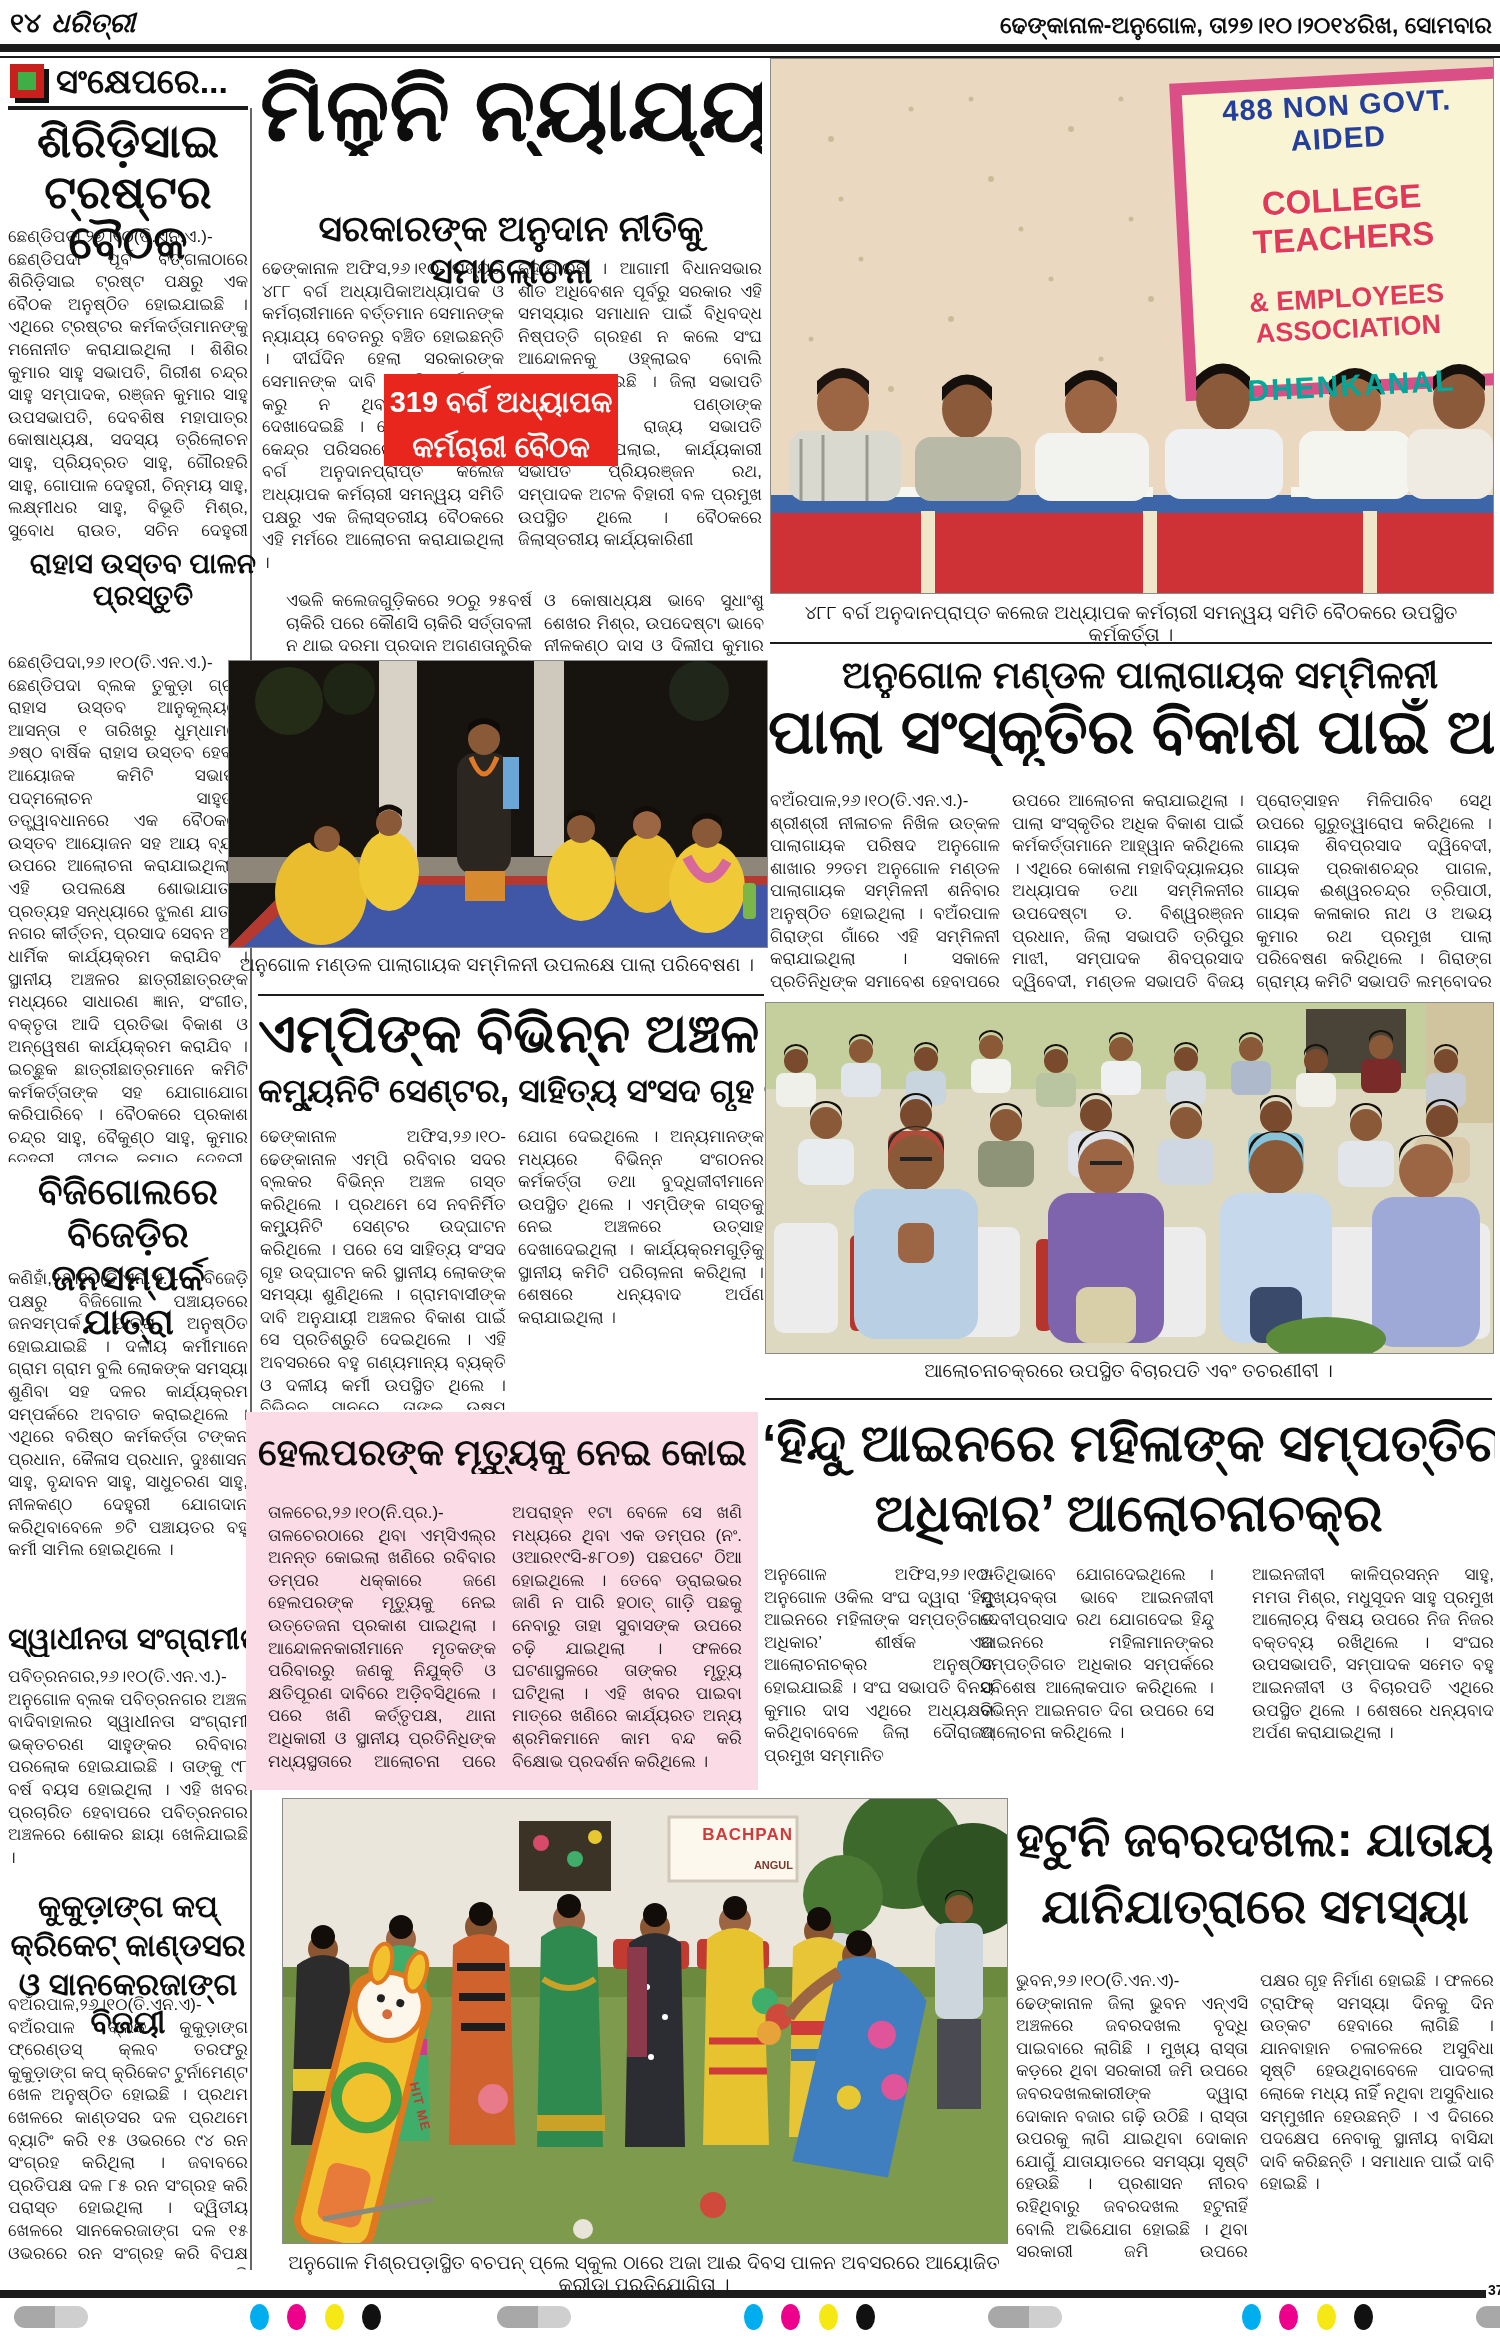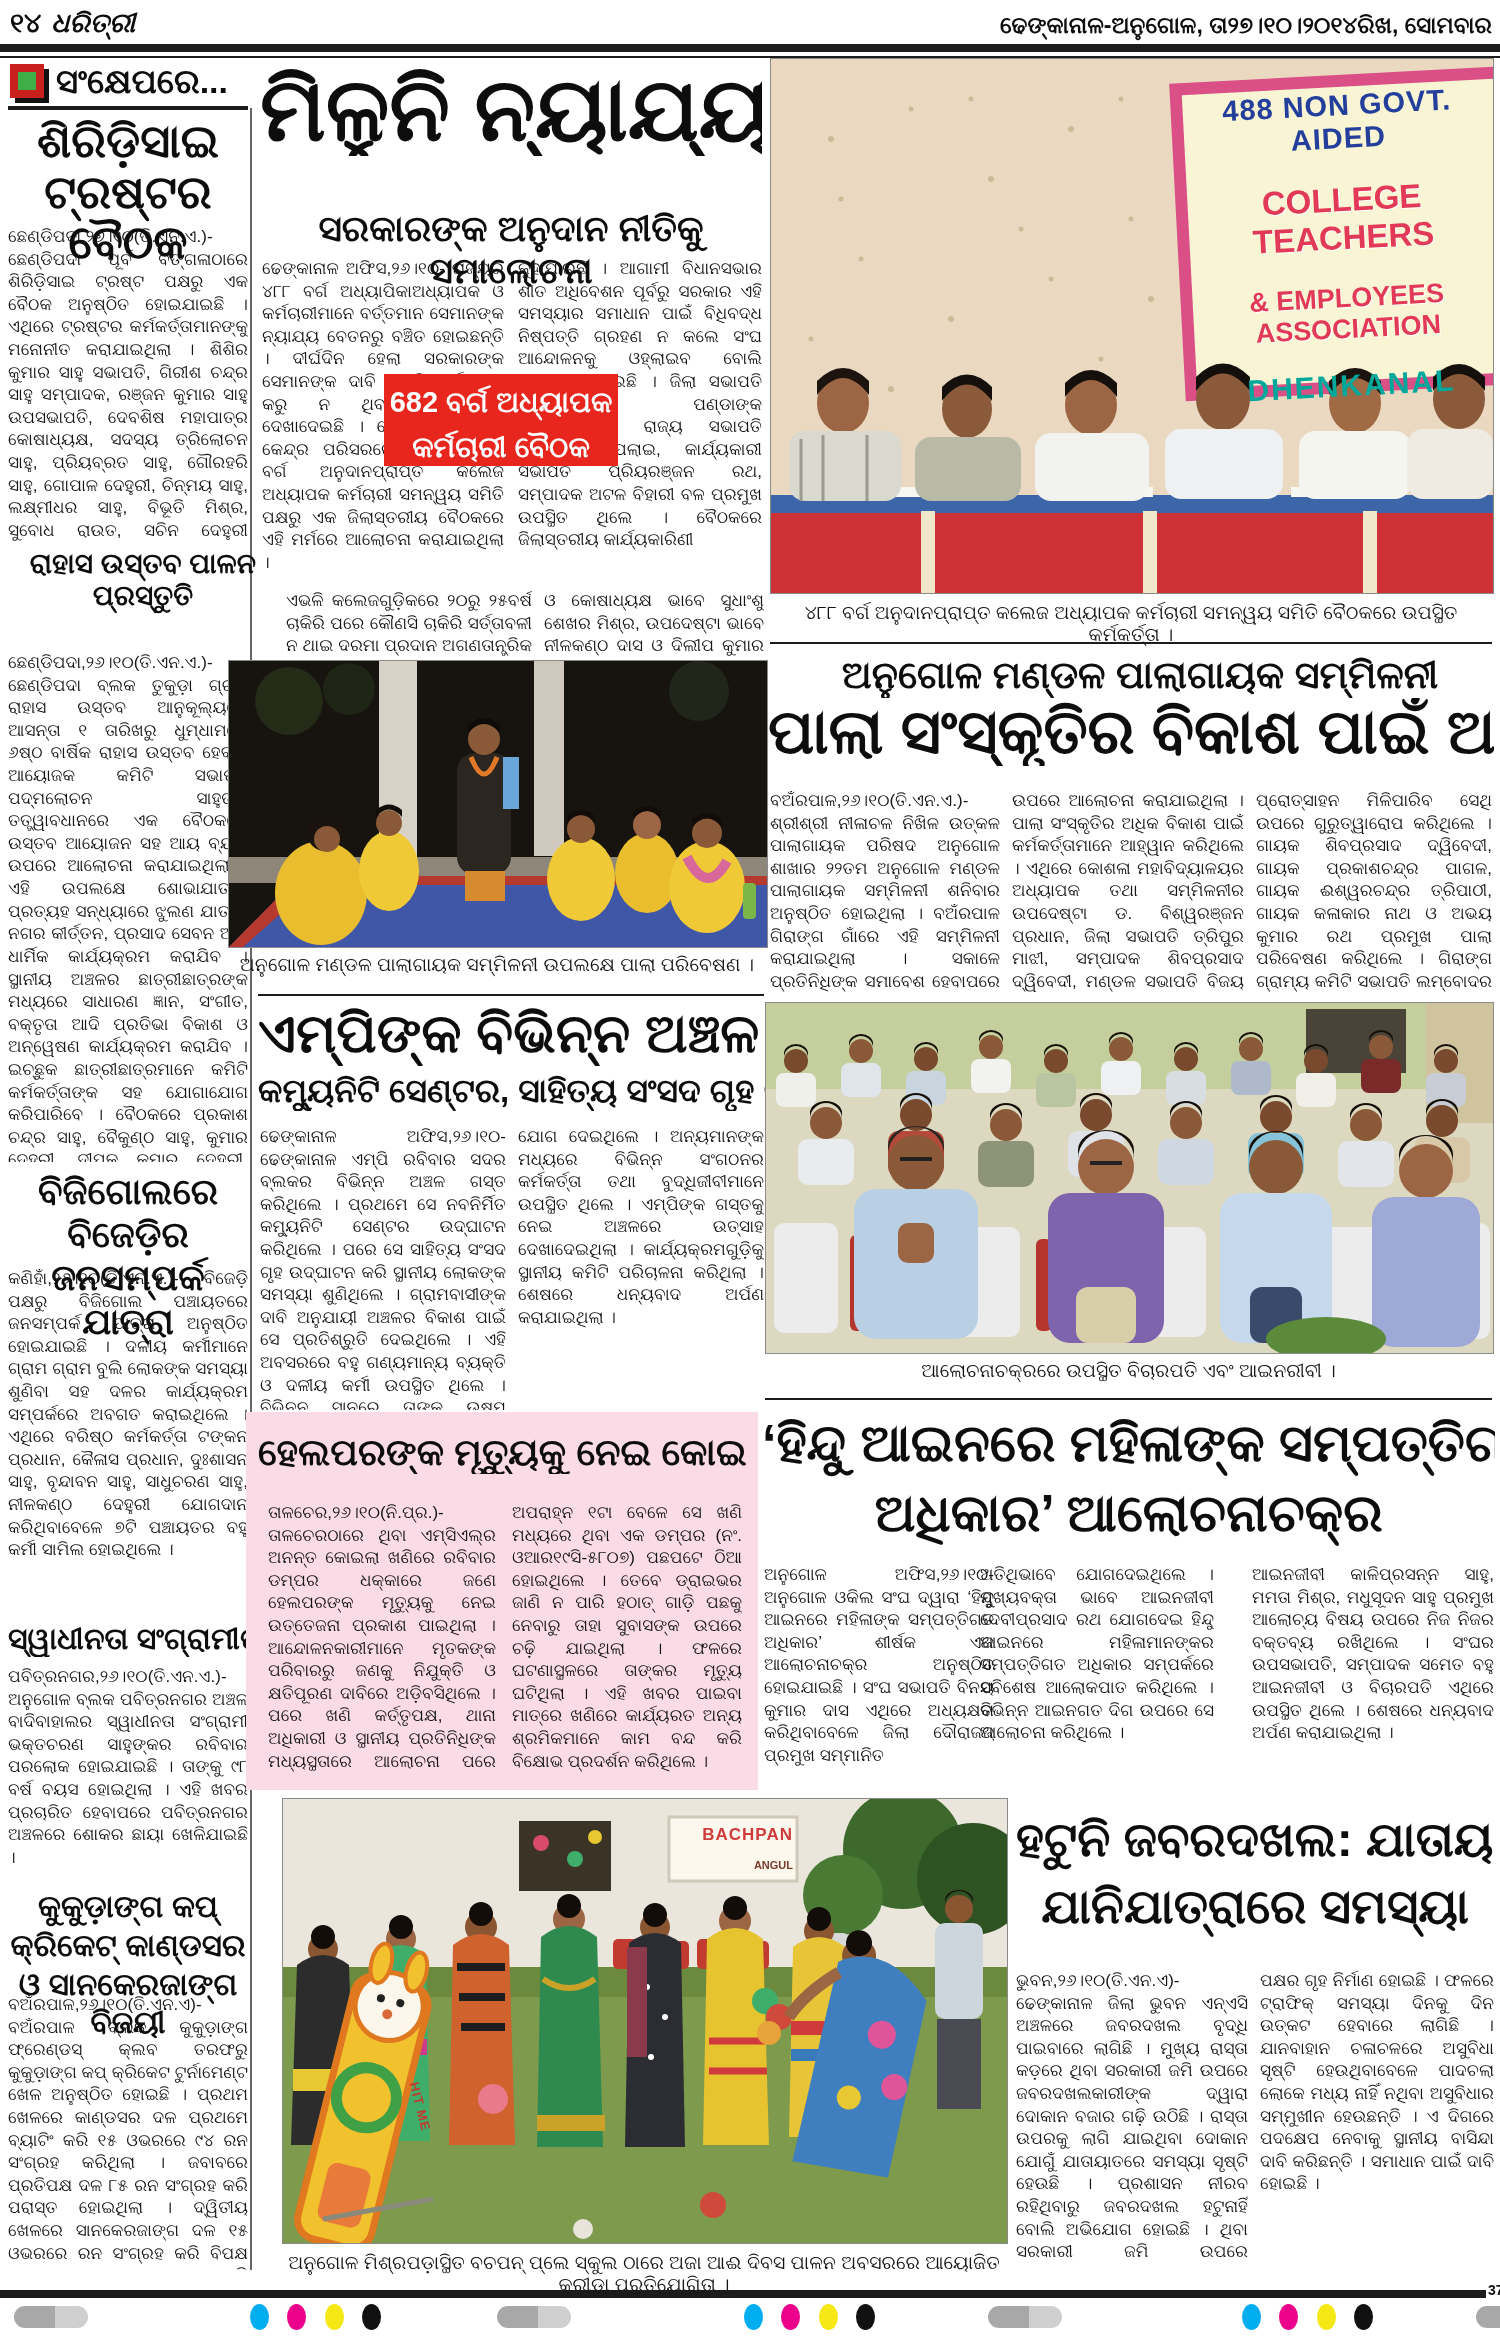--- a/index.html
+++ b/index.html
@@ -52,21 +52,21 @@
   <div class="abs jt" style="left:8px;top:1666px;width:240px;height:216px;">ପବିତ୍ରନଗର,୨୬।୧୦(ତି.ଏନ.ଏ.)- ଅନୁଗୋଳ ବ୍ଲକ ପବିତ୍ରନଗର ଅଞ୍ଚଳ ବାଦିବାହାଲର ସ୍ୱାଧୀନତା ସଂଗ୍ରାମୀ ଭକ୍ତଚରଣ ସାହୁଙ୍କର ରବିବାର ପରଲୋକ ହୋଇଯାଇଛି । ତାଙ୍କୁ ୯୮ ବର୍ଷ ବୟସ ହୋଇଥିଲା । ଏହି ଖବର ପ୍ରଚାରିତ ହେବାପରେ ପବିତ୍ରନଗର ଅଞ୍ଚଳରେ ଶୋକର ଛାୟା ଖେଳିଯାଇଛି ।</div>
 
   <div class="abs hd ctr" style="left:8px;top:1888px;width:240px;font-size:31px;line-height:1.25;">କୁକୁଡ଼ାଙ୍ଗ କପ୍ କ୍ରିକେଟ୍ କାଣ୍ଡସର ଓ ସାନକେରଜାଙ୍ଗ ବିଜୟୀ</div>
   <div class="abs jt" style="left:8px;top:1994px;width:240px;height:276px;">ବଅଁରପାଳ,୨୬।୧୦(ତି.ଏନ.ଏ)- ବଅଁରପାଳ ବ୍ଲକ କୁକୁଡ଼ାଙ୍ଗ ଫ୍ରେଣ୍ଡସ୍ କ୍ଲବ ତରଫରୁ କୁକୁଡ଼ାଙ୍ଗ କପ୍ କ୍ରିକେଟ ଟୁର୍ନାମେଣ୍ଟ ଖେଳ ଅନୁଷ୍ଠିତ ହୋଇଛି । ପ୍ରଥମ ଖେଳରେ କାଣ୍ଡସର ଦଳ ପ୍ରଥମେ ବ୍ୟାଟିଂ କରି ୧୫ ଓଭରରେ ୯୪ ରନ ସଂଗ୍ରହ କରିଥିଲା । ଜବାବରେ ପ୍ରତିପକ୍ଷ ଦଳ ୮୫ ରନ ସଂଗ୍ରହ କରି ପରାସ୍ତ ହୋଇଥିଲା । ଦ୍ୱିତୀୟ ଖେଳରେ ସାନକେରଜାଙ୍ଗ ଦଳ ୧୫ ଓଭରରେ ରନ ସଂଗ୍ରହ କରି ବିପକ୍ଷ ଦଳକୁ ୧୪.୨ ଓଭରରେ ପରାସ୍ତ କରି ବିଜୟୀ ହୋଇଥିଲା । ଖେଳରେ ସୁରେଶ ସାହୁ ଓ ତାପସ ବେହେରା ଶ୍ରେଷ୍ଠ ଖେଳାଳି ବିବେଚିତ ହୋଇଥିଲେ । ଟଙ୍କଧର ପ୍ରଧାନ, ପ୍ରଭାଖ ସାହୁ ଓ ବାବୁଲା ବେହେରା ପ୍ରମୁଖ ପରିଚାଳନା କରିଥିଲେ ।</div>
 
   <div class="abs hd ctr" style="left:260px;top:64px;width:502px;font-size:88px;line-height:1.05;white-space:nowrap;overflow:hidden;">ମିଳୁନି ନ୍ୟାଯ୍ୟ ବେତନ</div>
   <div class="abs hd ctr" style="left:260px;top:208px;width:502px;font-size:36px;">ସରକାରଙ୍କ ଅନୁଦାନ ନୀତିକୁ ସମାଲୋଚନା</div>
   <div class="abs jt" style="left:262px;top:258px;width:242px;height:326px;">ଢେଙ୍କାନାଳ ଅଫିସ,୨୬।୧୦- ରାଜ୍ୟର ୪୮୮ ବର୍ଗ ଅଧ୍ୟାପିକାଅଧ୍ୟାପକ ଓ କର୍ମଚାରୀମାନେ ବର୍ତ୍ତମାନ ସେମାନଙ୍କ ନ୍ୟାଯ୍ୟ ବେତନରୁ ବଞ୍ଚିତ ହୋଇଛନ୍ତି । ଦୀର୍ଘଦିନ ହେଲା ସରକାରଙ୍କ ସେମାନଙ୍କ ଦାବି ପ୍ରତି କର୍ଣ୍ଣପାତ କରୁ ନ ଥିବାରୁ ଅସନ୍ତୋଷ ଦେଖାଦେଇଛି । ଢେଙ୍କାନାଳ ବିଜ୍ଞାନ କେନ୍ଦ୍ର ପରିସରରେ ରବିବାର ୪୮୮ ବର୍ଗ ଅନୁଦାନପ୍ରାପ୍ତ କଲେଜ ଅଧ୍ୟାପକ କର୍ମଚାରୀ ସମନ୍ୱୟ ସମିତି ପକ୍ଷରୁ ଏକ ଜିଲାସ୍ତରୀୟ ବୈଠକରେ ଏହି ମର୍ମରେ ଆଲୋଚନା କରାଯାଇଥିଲା ।</div>
   <div class="abs jt" style="left:518px;top:258px;width:244px;height:326px;">କୁହାଯାଇଛି । ଆଗାମୀ ବିଧାନସଭାର ଶୀତ ଅଧିବେଶନ ପୂର୍ବରୁ ସରକାର ଏହି ସମସ୍ୟାର ସମାଧାନ ପାଇଁ ବିଧିବଦ୍ଧ ନିଷ୍ପତ୍ତି ଗ୍ରହଣ ନ କଲେ ସଂଘ ଆନ୍ଦୋଳନକୁ ଓହ୍ଲାଇବ ବୋଲି ଚେତାବନୀ ଦେଇଛି । ଜିଲା ସଭାପତି ରବୀନ୍ଦ୍ରନାଥ ପଣ୍ଡାଙ୍କ ସଭାପତିତ୍ୱରେ ରାଜ୍ୟ ସଭାପତି ରାଧାଶ୍ୟାମ ପଲାଇ, କାର୍ଯ୍ୟକାରୀ ସଭାପତି ପ୍ରିୟରଞ୍ଜନ ରଥ, ସମ୍ପାଦକ ଅଟଳ ବିହାରୀ ବଳ ପ୍ରମୁଖ ଉପସ୍ଥିତ ଥିଲେ । ବୈଠକରେ ଜିଲାସ୍ତରୀୟ କାର୍ଯ୍ୟକାରିଣୀ</div>
   <div class="abs redbox" style="left:384px;top:374px;width:234px;height:92px;font-size:29px;line-height:1.55;padding-top:6px;box-sizing:border-box;">
-    <div>682 ବର୍ଗ ଅଧ୍ୟାପକ</div>
+    <div>319 ବର୍ଗ ଅଧ୍ୟାପକ</div>
     <div>କର୍ମଚାରୀ ବୈଠକ</div>
   </div>
   <div class="abs jt" style="left:286px;top:590px;width:246px;height:66px;">ଏଭଳି କଲେଜଗୁଡ଼ିକରେ ୨୦ରୁ ୨୫ବର୍ଷ ଚାକିରି ପରେ କୌଣସି ଚାକିରି ସର୍ତ୍ତାବଳୀ ନ ଥାଇ ଦରମା ପ୍ରଦାନ ଅଗଣତାନ୍ତ୍ରିକ ଶାସନର ନମୁନା ବୋଲି</div>
   <div class="abs jt" style="left:544px;top:590px;width:220px;height:66px;">ଓ କୋଷାଧ୍ୟକ୍ଷ ଭାବେ ସୁଧାଂଶୁ ଶେଖର ମିଶ୍ର, ଉପଦେଷ୍ଟା ଭାବେ ନୀଳକଣ୍ଠ ଦାସ ଓ ଦିଲୀପ କୁମାର ଗଡ଼ନାୟକଙ୍କୁ ମନୋନୀତ କରାଯାଇଛି ।</div>
 
   <div class="abs photo" style="left:770px;top:58px;width:722px;height:534px;">
     <svg width="722" height="534" viewBox="0 0 722 534">
       <rect width="722" height="534" fill="#ead9c0"></rect>
       <g fill="#cdb avoid"></g>
       <g fill="#cdbb97">
@@ -350,21 +350,21 @@
           </g>
         <g transform="translate(660,168)">
             <circle cx="0" cy="0" r="27" fill="#9c6644"></circle>
             <path d="M-27 -8 a27 27 0 0 1 54 0 l0 -9 a27 19 0 0 0 -54 0 z" fill="#17100a"></path>
             <rect x="-54" y="26" width="108" height="150" rx="22" fill="#9fa9d8"></rect>
           </g>
       </g>
       <ellipse cx="560" cy="336" rx="60" ry="22" fill="#5a8a3a"></ellipse>
     </svg>
   </div>
-  <div class="abs cap" style="left:765px;top:1360px;width:727px;">ଆଲୋଚନାଚକ୍ରରେ ଉପସ୍ଥିତ ବିଚାରପତି ଏବଂ ଆଇନରୀବୀ ।</div>
+  <div class="abs cap" style="left:765px;top:1360px;width:727px;">ଆଲୋଚନାଚକ୍ରରେ ଉପସ୍ଥିତ ବିଚାରପତି ଏବଂ ତଚରଣୀବୀ ।</div>
   <div class="abs rule" style="left:765px;top:1398px;width:727px;height:2px;"></div>
 
   <div class="abs hd ctr" style="left:762px;top:1408px;width:733px;font-size:52px;line-height:1.35;">
     <div style="white-space:nowrap;overflow:hidden;">‘ହିନ୍ଦୁ ଆଇନରେ ମହିଳାଙ୍କ ସମ୍ପତ୍ତିଗତ</div>
     <div>ଅଧିକାର’ ଆଲୋଚନାଚକ୍ର</div>
   </div>
   <div class="abs jt" style="left:764px;top:1564px;width:230px;height:248px;">ଅନୁଗୋଳ ଅଫିସ,୨୬।୧୦- ଅନୁଗୋଳ ଓକିଲ ସଂଘ ଦ୍ୱାରା ‘ହିନ୍ଦୁ ଆଇନରେ ମହିଳାଙ୍କ ସମ୍ପତ୍ତିଗତ ଅଧିକାର’ ଶୀର୍ଷକ ଏକ ଆଲୋଚନାଚକ୍ର ଅନୁଷ୍ଠିତ ହୋଇଯାଇଛି । ସଂଘ ସଭାପତି ବିନୟ କୁମାର ଦାସ ଏଥିରେ ଅଧ୍ୟକ୍ଷତା କରିଥିବାବେଳେ ଜିଲା ଦୌରାଜଜ୍ ପ୍ରମୁଖ ସମ୍ମାନିତ</div>
   <div class="abs jt" style="left:980px;top:1564px;width:234px;height:248px;">ଅତିଥିଭାବେ ଯୋଗଦେଇଥିଲେ । ମୁଖ୍ୟବକ୍ତା ଭାବେ ଆଇନଜୀବୀ ଦେବୀପ୍ରସାଦ ରଥ ଯୋଗଦେଇ ହିନ୍ଦୁ ଆଇନରେ ମହିଳାମାନଙ୍କର ସମ୍ପତ୍ତିଗତ ଅଧିକାର ସମ୍ପର୍କରେ ସବିଶେଷ ଆଲୋକପାତ କରିଥିଲେ । ବିଭିନ୍ନ ଆଇନଗତ ଦିଗ ଉପରେ ସେ ଆଲୋଚନା କରିଥିଲେ ।</div>
   <div class="abs jt" style="left:1252px;top:1564px;width:242px;height:248px;">ଆଇନଜୀବୀ କାଳିପ୍ରସନ୍ନ ସାହୁ, ମମତା ମିଶ୍ର, ମଧୁସୂଦନ ସାହୁ ପ୍ରମୁଖ ଆଲୋଚ୍ୟ ବିଷୟ ଉପରେ ନିଜ ନିଜର ବକ୍ତବ୍ୟ ରଖିଥିଲେ । ସଂଘର ଉପସଭାପତି, ସମ୍ପାଦକ ସମେତ ବହୁ ଆଇନଜୀବୀ ଓ ବିଚାରପତି ଏଥିରେ ଉପସ୍ଥିତ ଥିଲେ । ଶେଷରେ ଧନ୍ୟବାଦ ଅର୍ପଣ କରାଯାଇଥିଲା ।</div>
 

